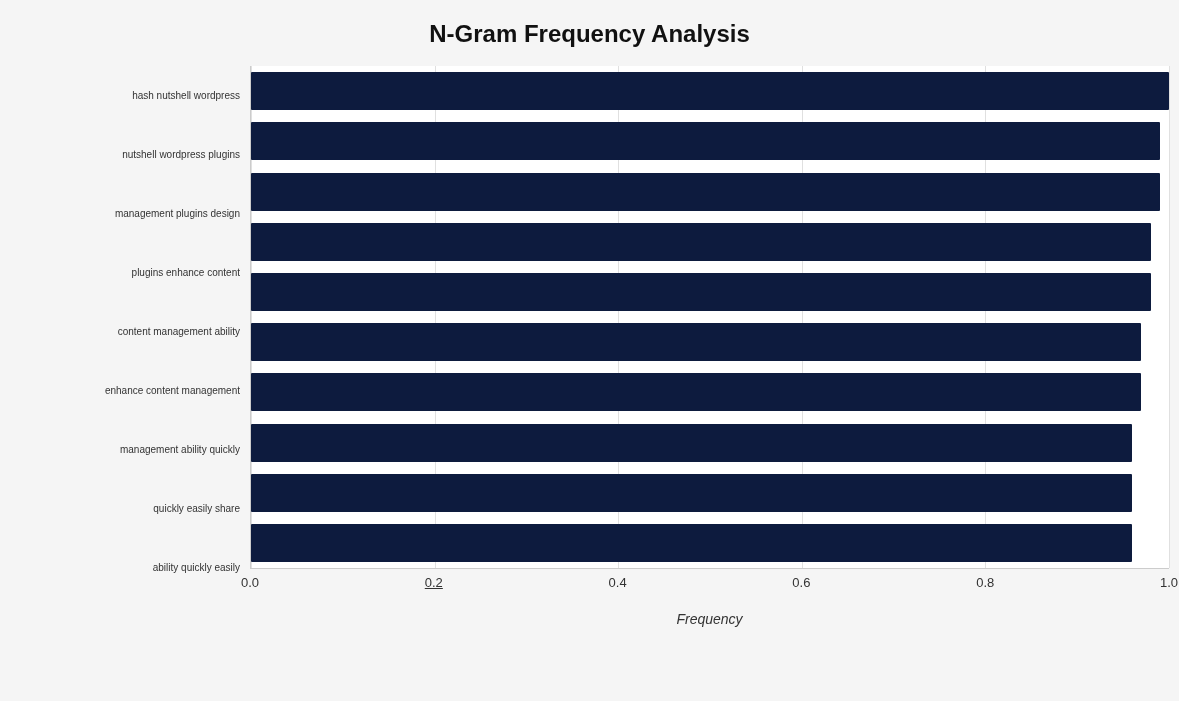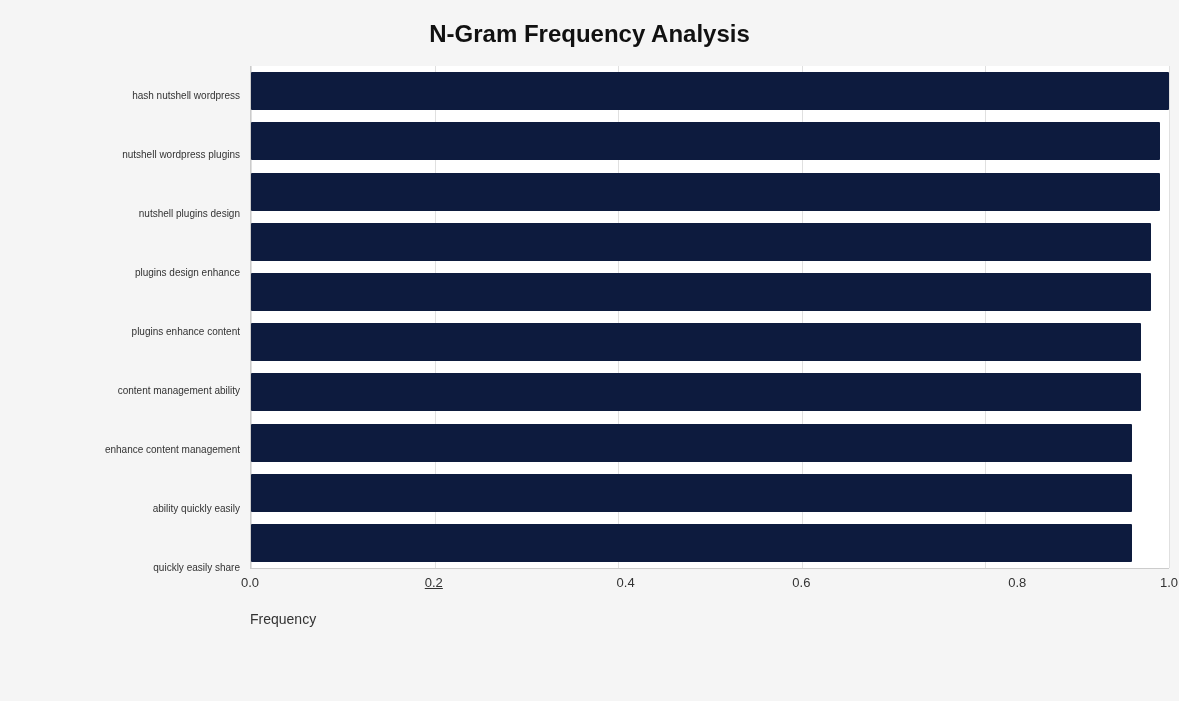--- a/index.html
+++ b/index.html
@@ -95,43 +95,44 @@
       padding-top: 6px;
       position: relative;
     }
     .x-label {
       position: absolute;
       font-size: 13px;
       color: #333;
       transform: translateX(-50%);
     }
     .x-axis-title {
-      text-align: left;
+      text-align: center;
       font-size: 14px;
       color: #333;
       margin-top: 2px;
+      font-style: italic;
     }
   </style>
 </head>
 <body>
 
 <div class="chart-container">
   <div class="chart-title">N-Gram Frequency Analysis</div>
   <div class="chart-area">
     <div class="y-axis-labels">
 
     <div class="y-label">hash nutshell wordpress</div>
         <div class="y-label">nutshell wordpress plugins</div>
-        <div class="y-label">nutshell plugins design</div>
-        <div class="y-label">plugins design enhance</div>
+        <div class="y-label">management plugins design</div>
         <div class="y-label">plugins enhance content</div>
         <div class="y-label">content management ability</div>
         <div class="y-label">enhance content management</div>
+        <div class="y-label">management ability quickly</div>
+        <div class="y-label">quickly easily share</div>
         <div class="y-label">ability quickly easily</div>
-        <div class="y-label">quickly easily share</div>
       </div>
     <div class="bars-and-x">
       <div class="bars-section">
 
       <div class="grid-line" style="left: 0%;"></div>
           <div class="grid-line" style="left: 20%;"></div>
           <div class="grid-line" style="left: 40%;"></div>
           <div class="grid-line" style="left: 60%;"></div>
           <div class="grid-line" style="left: 80%;"></div>
           <div class="grid-line" style="left: 100%;"></div>
@@ -163,21 +164,21 @@
             <div class="bar" style="width: 96%; background: rgb(13, 27, 62);"></div>
           </div>
           <div class="bar-row">
             <div class="bar" style="width: 96%; background: rgb(13, 27, 62);"></div>
           </div>
         </div>
       <div class="x-axis-labels" style="position: relative;">
 
       <div class="x-label" style="left: 0%;">0.0</div>
           <div class="x-label" style="left: 20%; text-decoration: underline;">0.2</div>
-          <div class="x-label" style="left: 40%; margin-left: 8px;">0.4</div>
+          <div class="x-label" style="left: 40%;">0.4</div>
           <div class="x-label" style="left: 60%;">0.6</div>
-          <div class="x-label" style="left: 80%; margin-left: 32px;">0.8</div>
+          <div class="x-label" style="left: 80%;">0.8</div>
           <div class="x-label" style="left: 100%;">1.0</div>
         </div>
       <div class="x-axis-title">Frequency</div>
     </div>
   </div>
 </div>
 
 </body></html>

